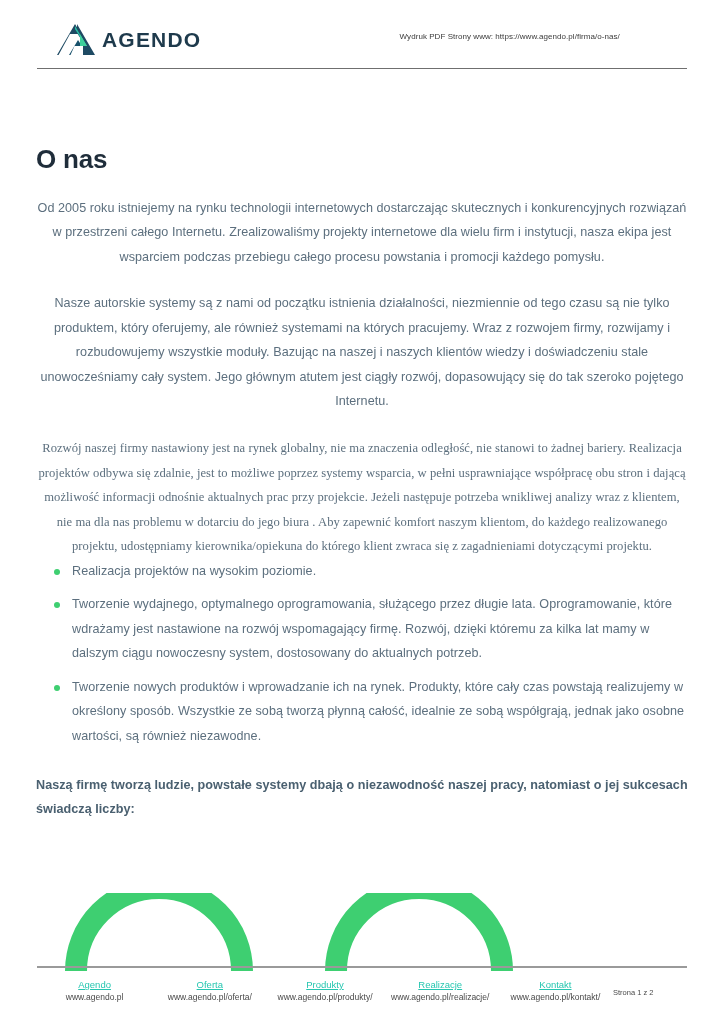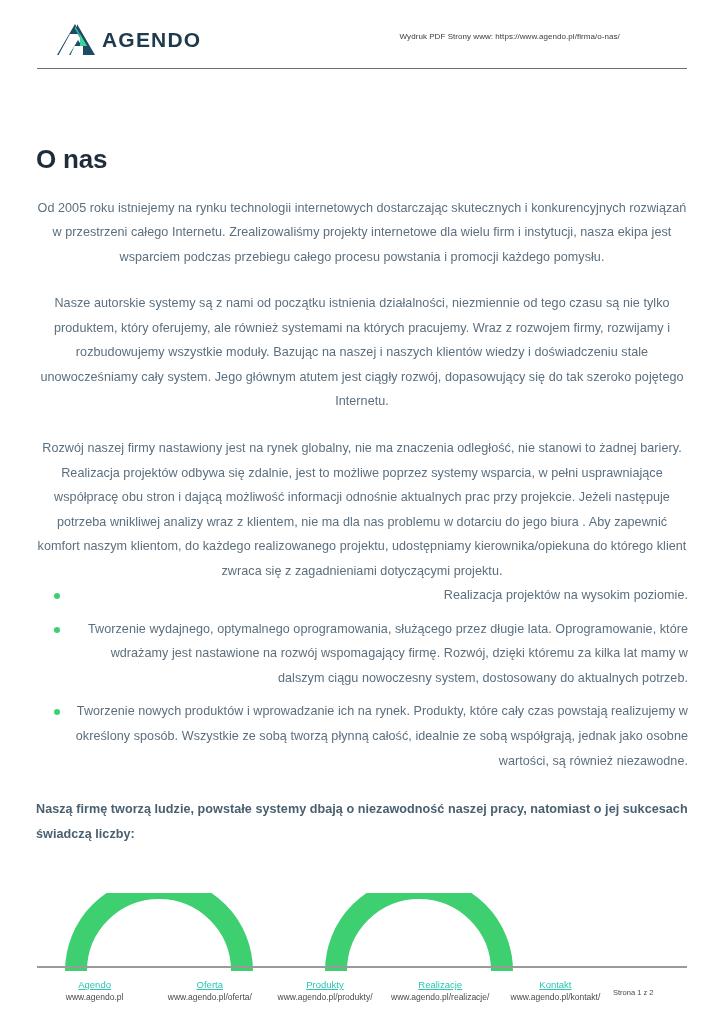--- a/index.html
+++ b/index.html
@@ -115,20 +115,21 @@
   p.body-text {
     font-size: 12.6px;
     color: #5c6f7e;
     line-height: 1.95;
     margin: 0 0 22px 0;
     letter-spacing: 0.05px;
     text-align: center;
   }
   p.body-text.last {
     margin-bottom: 0;
+    font-family: Liberation Serif, serif;
   }
   p.body-strong {
     font-size: 12.6px;
     color: #4a6070;
     font-weight: bold;
     line-height: 1.95;
     margin: 24px 0 0 0;
     letter-spacing: 0.05px;
   }
 
@@ -138,21 +139,20 @@
     padding: 0 0 0 4px;
   }
   ul.goal-list li {
     position: relative;
     font-size: 12.6px;
     color: #5c6f7e;
     line-height: 1.95;
     padding-left: 32px;
     margin-bottom: 9px;
     letter-spacing: 0.05px;
-    text-align: right;
   }
   ul.goal-list li::before {
     content: "";
     position: absolute;
     left: 14px;
     top: 10px;
     width: 6px;
     height: 6px;
     border-radius: 50%;
     background: #3ecf71;

